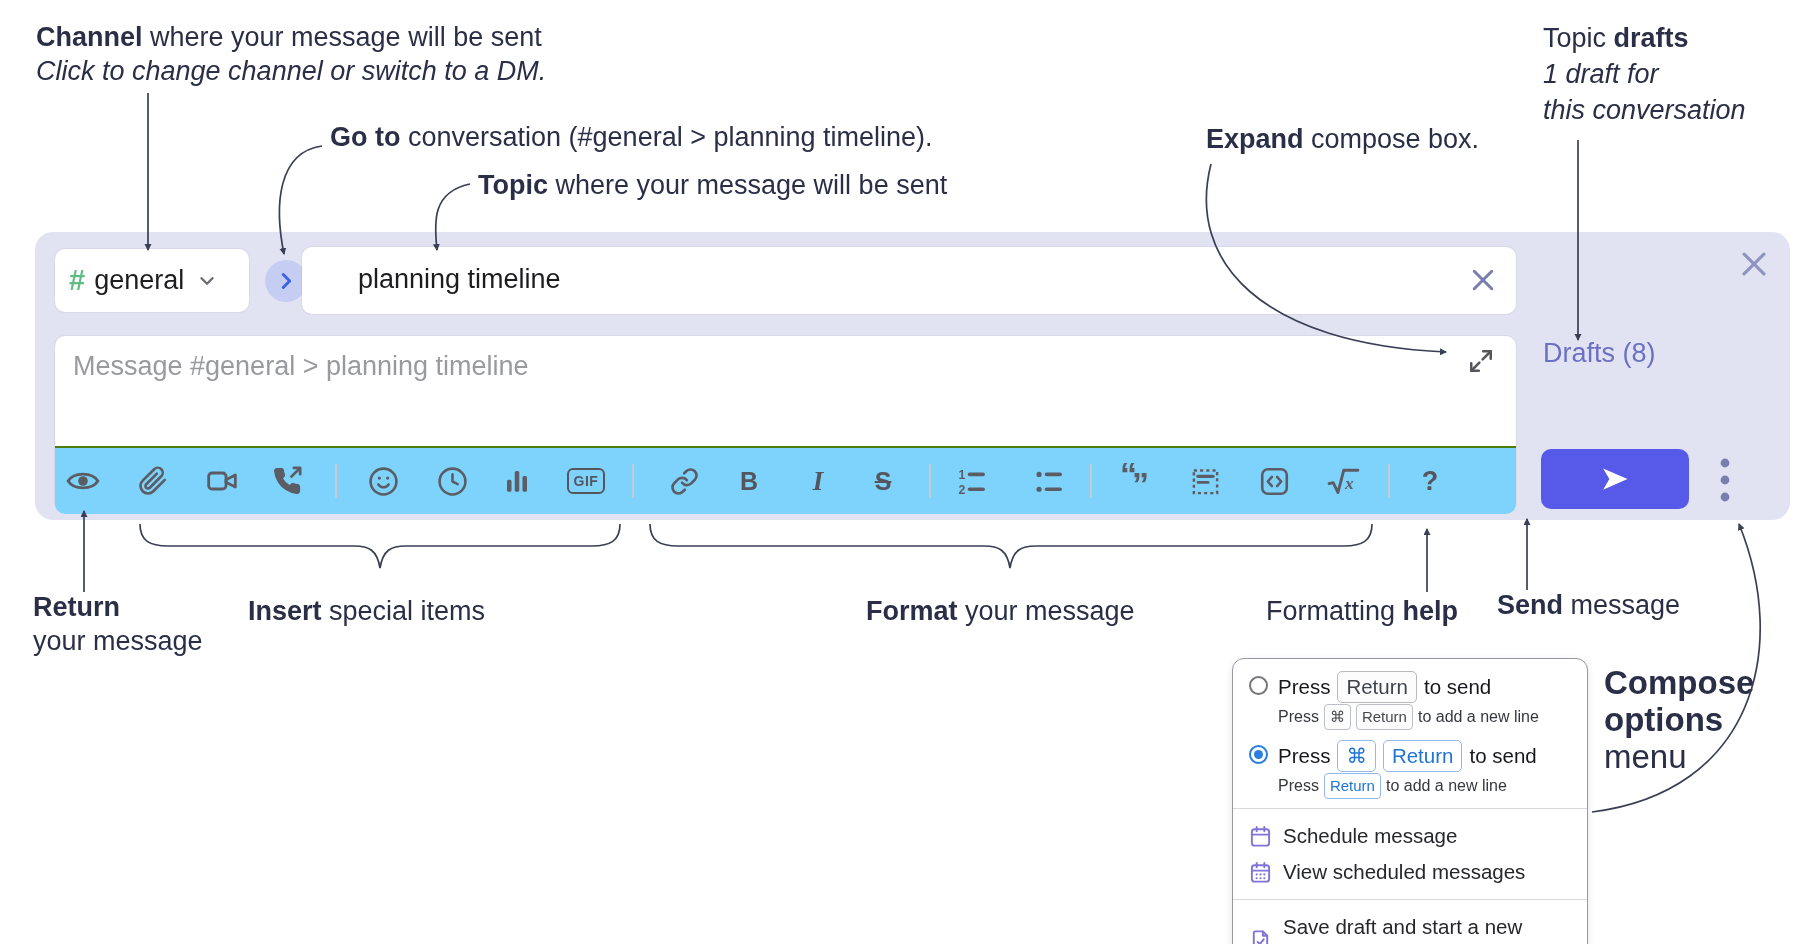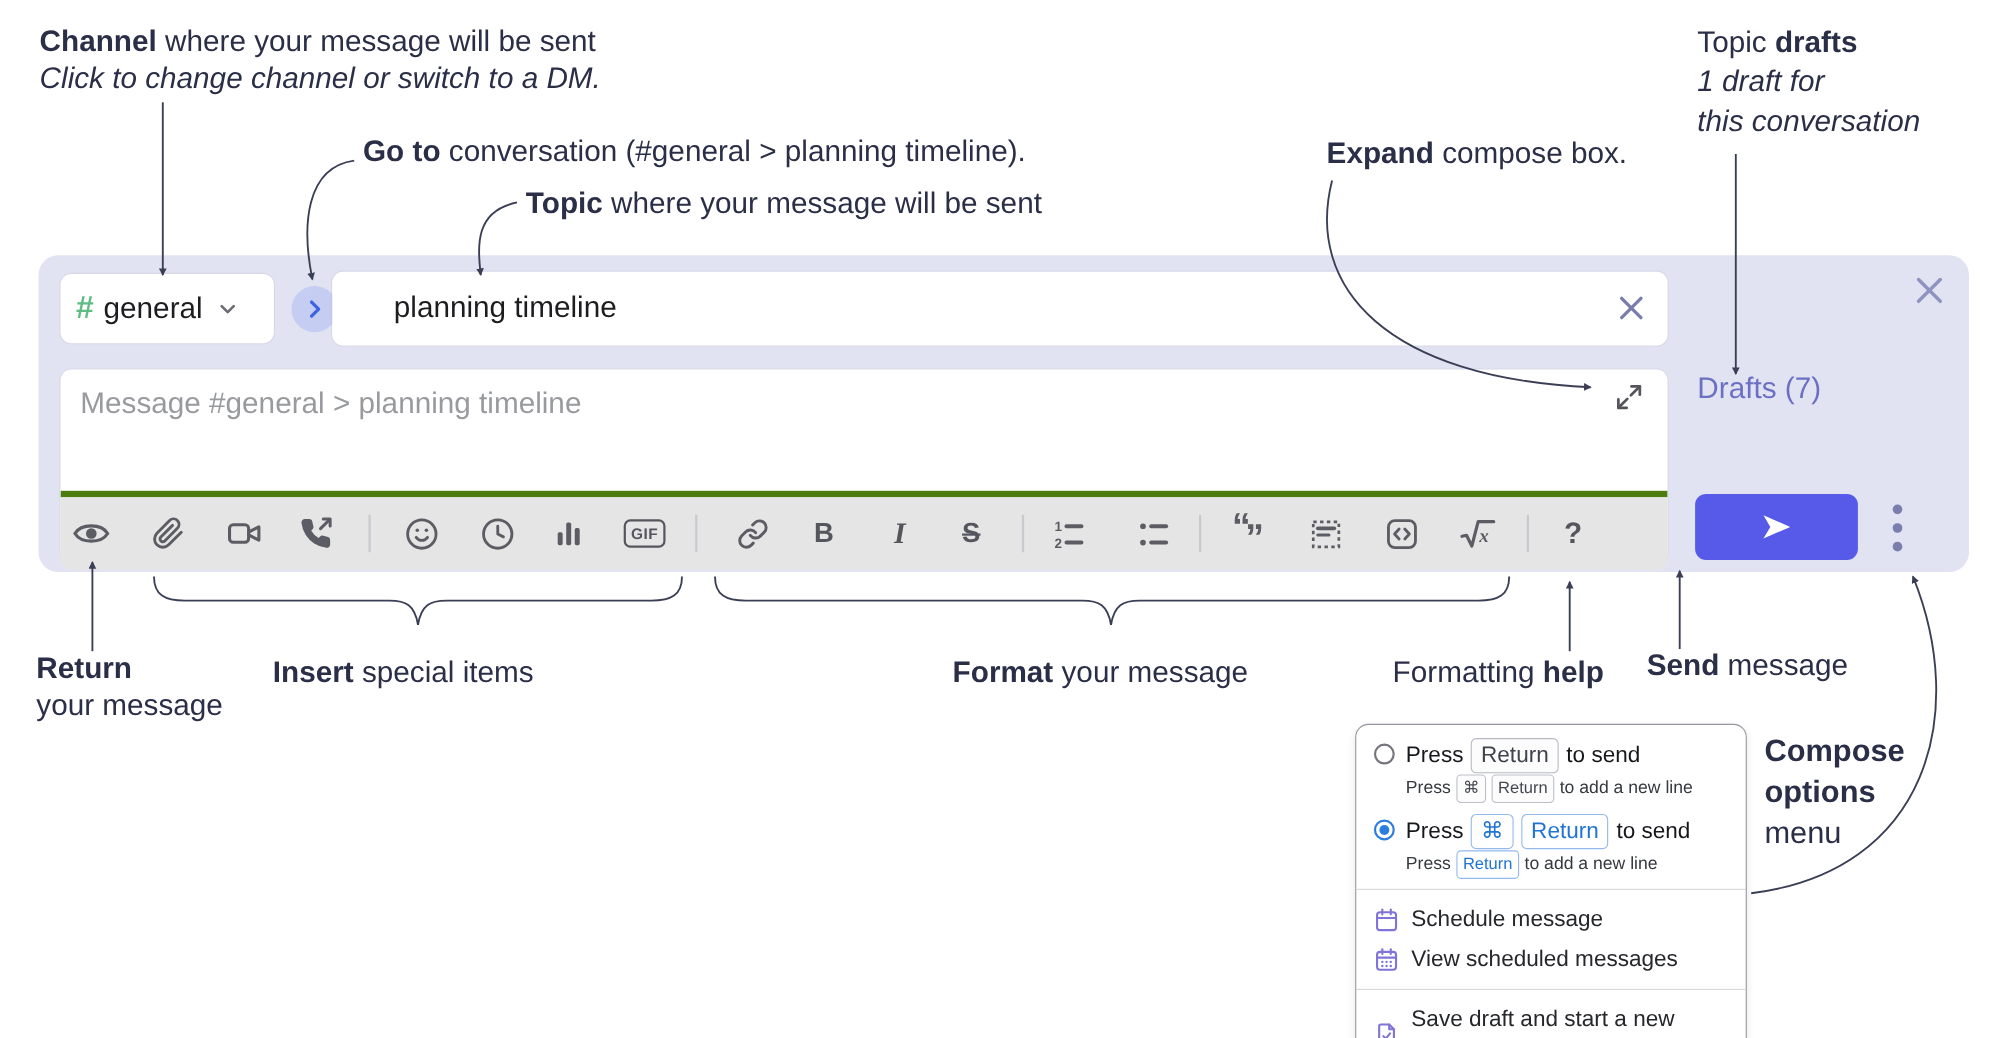--- a/index.html
+++ b/index.html
@@ -14,22 +14,22 @@
   .panel{background:#e1e3f2;border-radius:18px;}
   .whitebox{background:#ffffff;border-radius:10px;box-shadow:0 0 0 1px rgba(40,40,80,0.05);}
   .ctext{font-size:27px;color:#1d1d20;margin-left:32px;}
   .channel{display:flex;align-items:center;padding:0 14px;cursor:pointer;}
   .hash{color:#5fbd84;font-weight:700;font-size:29px;}
   .chname{margin-left:9px;text-align:center;}
   .gocircle{background:#c6cdf3;border-radius:50%;display:flex;align-items:center;justify-content:center;}
   .placeholder{color:#989a9e;font-size:27px;}
   .draftslink{color:#6c70c3;font-size:27px;cursor:pointer;}
   
-  .toolstrip{position:absolute;left:0;top:110px;width:100%;height:66px;background:#e5e5e5;
-    border-top:6px solid #4d7c0f;border-radius:0 0 10px 10px;}
+  .toolstrip{position:absolute;left:0;top:110px;width:100%;height:66px;background:#7dd3fc;
+    border-top:2px solid #4d7c0f;border-radius:0 0 10px 10px;}
   .tbi{position:absolute;top:13px;width:40px;height:40px;display:flex;align-items:center;
     justify-content:center;color:#5c5c64;cursor:pointer;}
   .tdiv{position:absolute;top:16px;width:2px;height:34px;background:#c9c9cf;}
   .tglyph{font-size:25px;font-weight:700;color:#55555e;}
   .gifbox{border:2.4px solid #55555e;border-radius:6px;font-size:14px;font-weight:700;
     padding:3px 5px;color:#55555e;letter-spacing:0.5px;}
   .sendbtn{background:#575ae9;border-radius:10px;display:flex;align-items:center;
     justify-content:center;cursor:pointer;}
   
   .popup{background:#fff;border:1.6px solid #97979f;border-radius:12px;width:356px;
@@ -256,21 +256,21 @@
           </svg>
       </div>
       <div class="tdiv" style="left:1333px;"></div>
 
       <div class="tbi" style="left:1355px;">
         <span class="tglyph" style="font-weight:600;font-size:27px;">?</span>
       </div>
     </div>
   </div>
 
-  <div class="abs draftslink" style="left:1543px;top:338px;">Drafts (7)</div>
+  <div class="abs draftslink" style="left:1543px;top:338px;">Drafts (8)</div>
 
   <div class="abs sendbtn" style="left:1541px;top:449px;width:148px;height:60px;">
     <span>
       <svg width="30" height="30" viewBox="0 0 24 24" fill="#ffffff">
           <path d="M2.5 3.5 L22 12 L2.5 20.5 L7.5 12 Z"></path>
         </svg>
     </span>
   </div>
 
   <div class="abs" style="left:1712px;top:452px;width:26px;height:56px;display:flex;align-items:center;justify-content:center;cursor:pointer;">
@@ -295,21 +295,21 @@
   </div>
 
   <div class="abs ann" style="left:1266px;top:594px;">
     <span>Formatting </span><b>help</b>
   </div>
 
   <div class="abs ann" style="left:1497px;top:588px;">
     <b>Send</b><span> message</span>
   </div>
 
-  <div class="abs ann" style="left:1604px;top:664px;font-size:28px;line-height:37px;">
+  <div class="abs ann" style="left:1604px;top:664px;font-size:33px;line-height:37px;">
     <div><b>Compose</b></div>
     <div><b>options</b></div>
     <div>menu</div>
   </div>
 
   <div class="abs popup" style="left:1232px;top:658px;">
     <div class="prow">
       <div class="radio"></div>
       <div>
         <div class="pmain">

